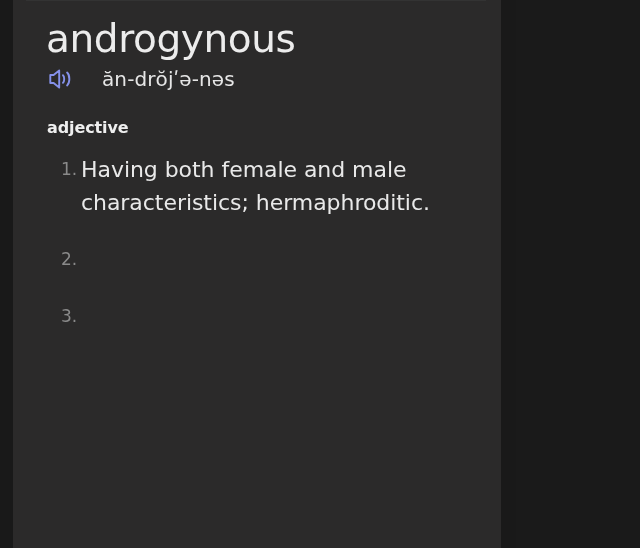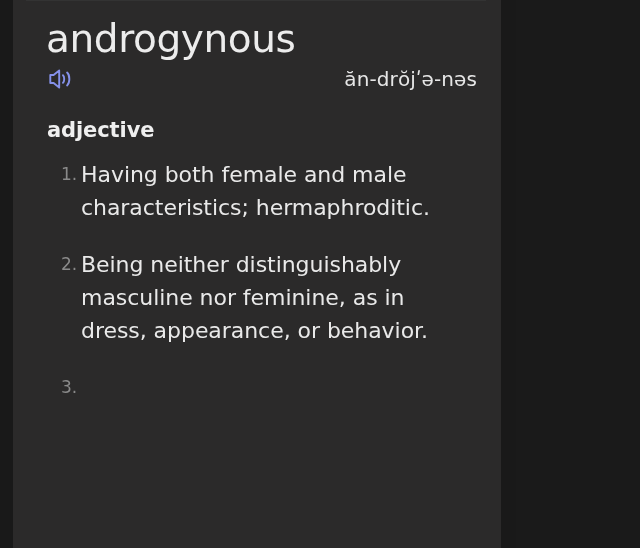--- a/index.html
+++ b/index.html
@@ -72,21 +72,20 @@
     margin: 0 0 6px 0;
     font-family: "DejaVu Sans", "Liberation Sans", sans-serif;
   }
 
   
   .pron-row {
     display: flex;
     align-items: center;
     gap: 27px;
     margin: 0 0 26px 1px;
-    justify-content: space-between;
   }
 
   .speaker-btn {
     display: inline-flex;
     align-items: center;
     justify-content: center;
     width: 28px;
     height: 26px;
     background: none;
     border: none;
@@ -100,21 +99,21 @@
     font-size: 20px;
     line-height: 1.2;
     color: #e6e6e6;
     font-family: "DejaVu Sans", "Liberation Sans", sans-serif;
     letter-spacing: 0.1px;
     white-space: nowrap;
   }
 
   
   .pos {
-    font-size: 21px;
+    font-size: 16px;
     font-weight: 700;
     color: #efefef;
     margin: 0 0 16px 1px;
     letter-spacing: -0.1px;
     font-family: "DejaVu Sans", "Liberation Sans", sans-serif;
   }
 
   
   .defs {
     list-style: none;
@@ -180,21 +179,20 @@
 
       <ol class="defs">
 
         <li class="def-item">
           <span class="def-num">1.</span>
           <span class="def-text">Having both female and male characteristics; hermaphroditic.</span>
         </li>
 
         <li class="def-item">
           <span class="def-num">2.</span>
-          <span class="def-text">Being neither distinguishably masculine nor feminine, as in dress, appearance, or behavior.</span>
         </li>
 
         <li class="def-item">
           <span class="def-num">3.</span>
         </li>
 
       </ol>
 
     </div>
   </div>

